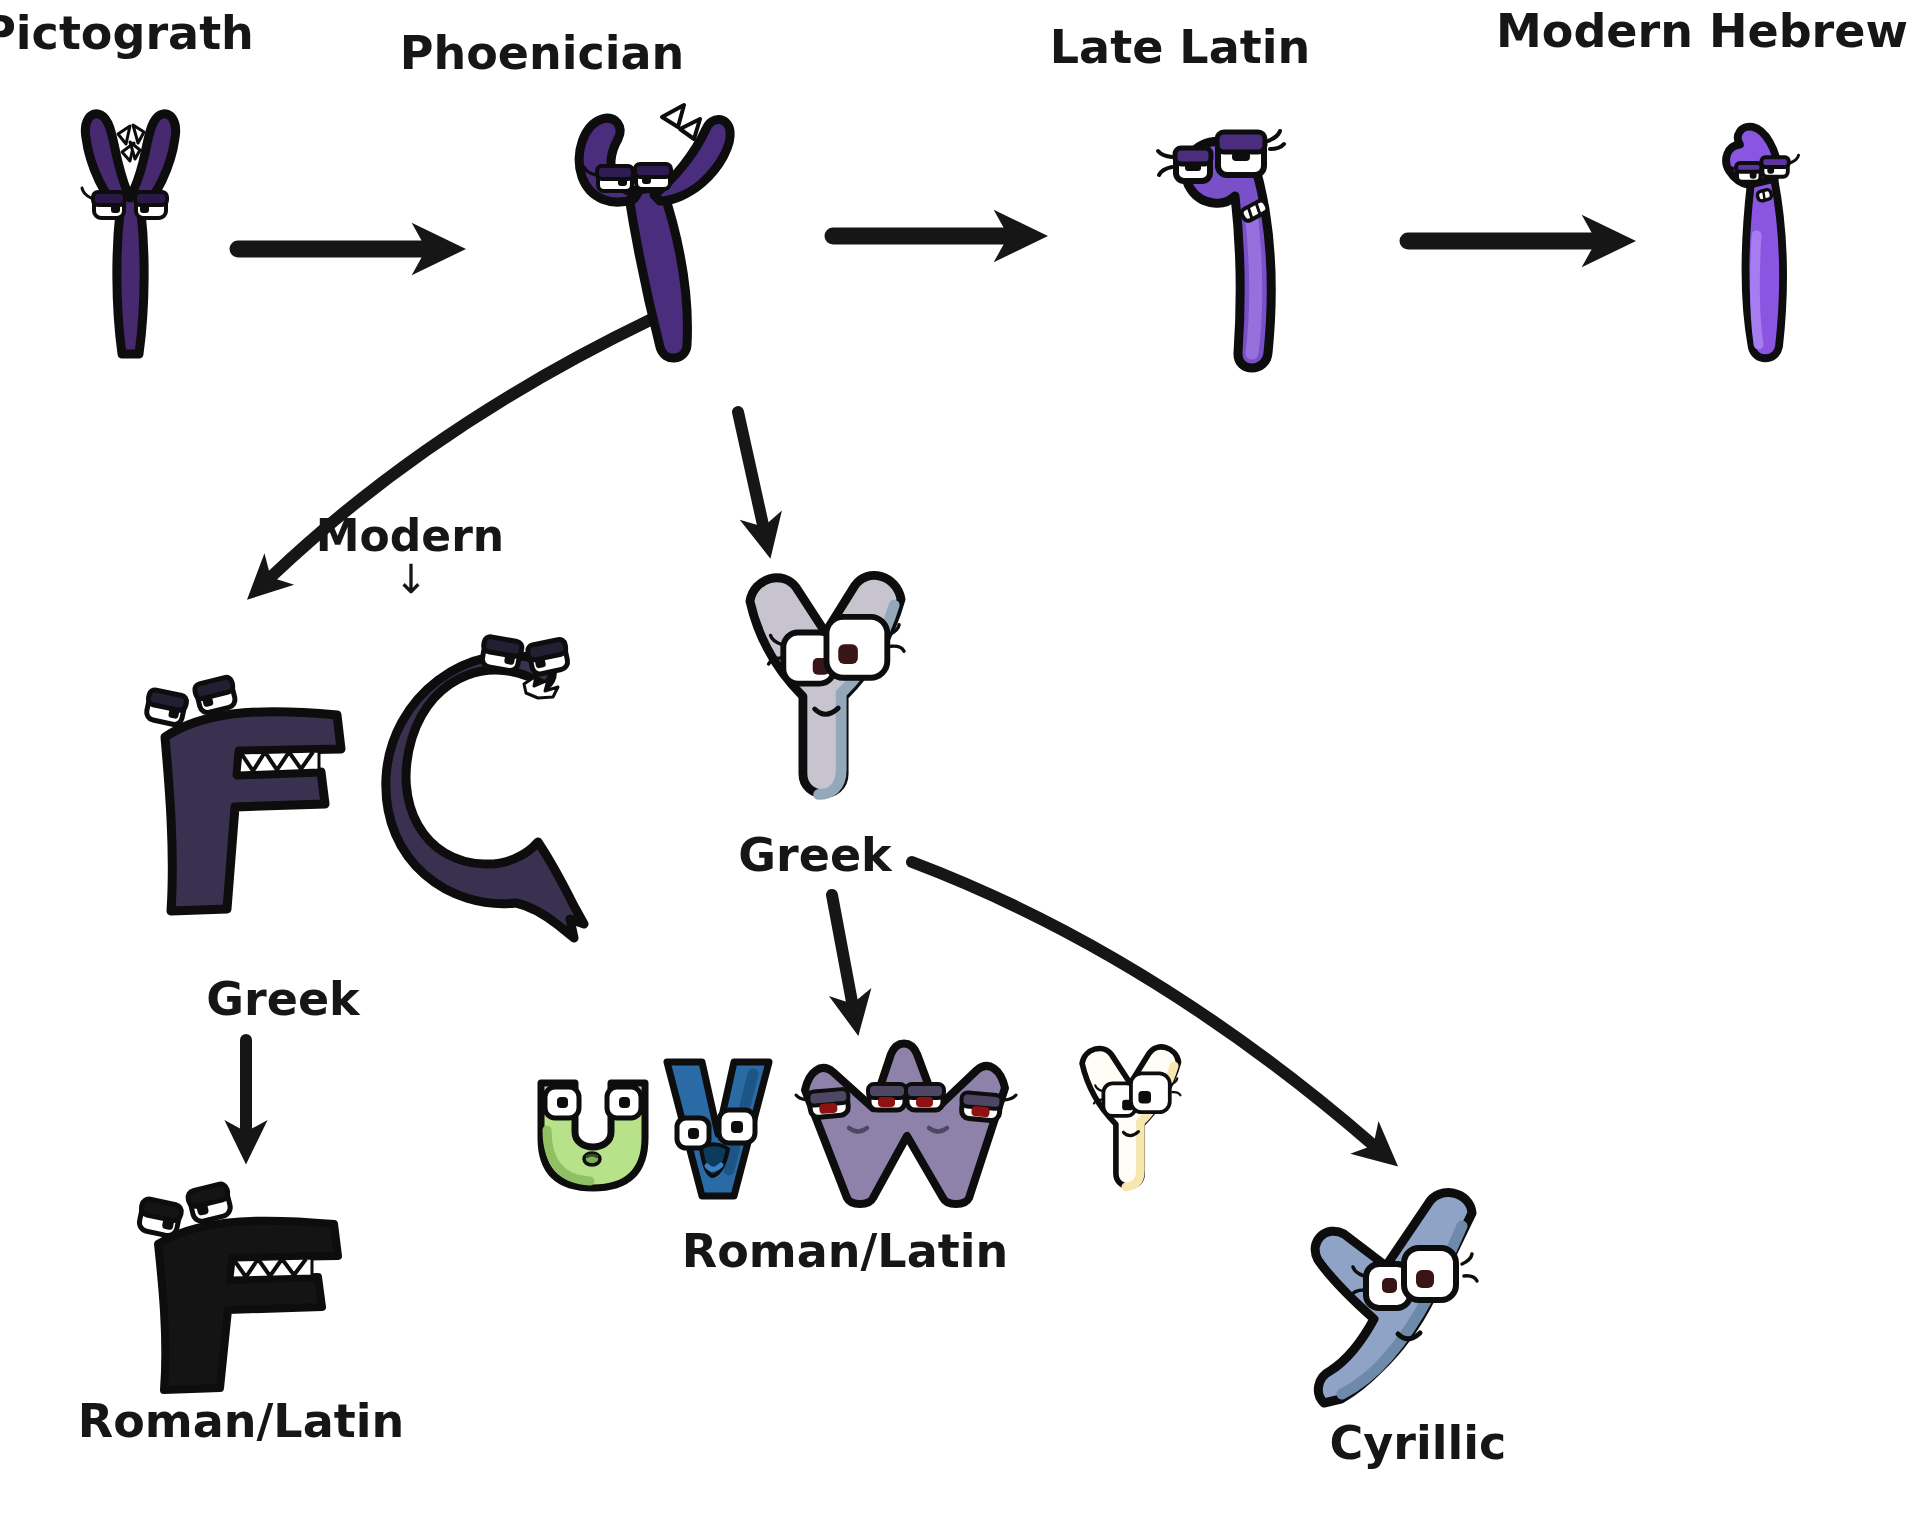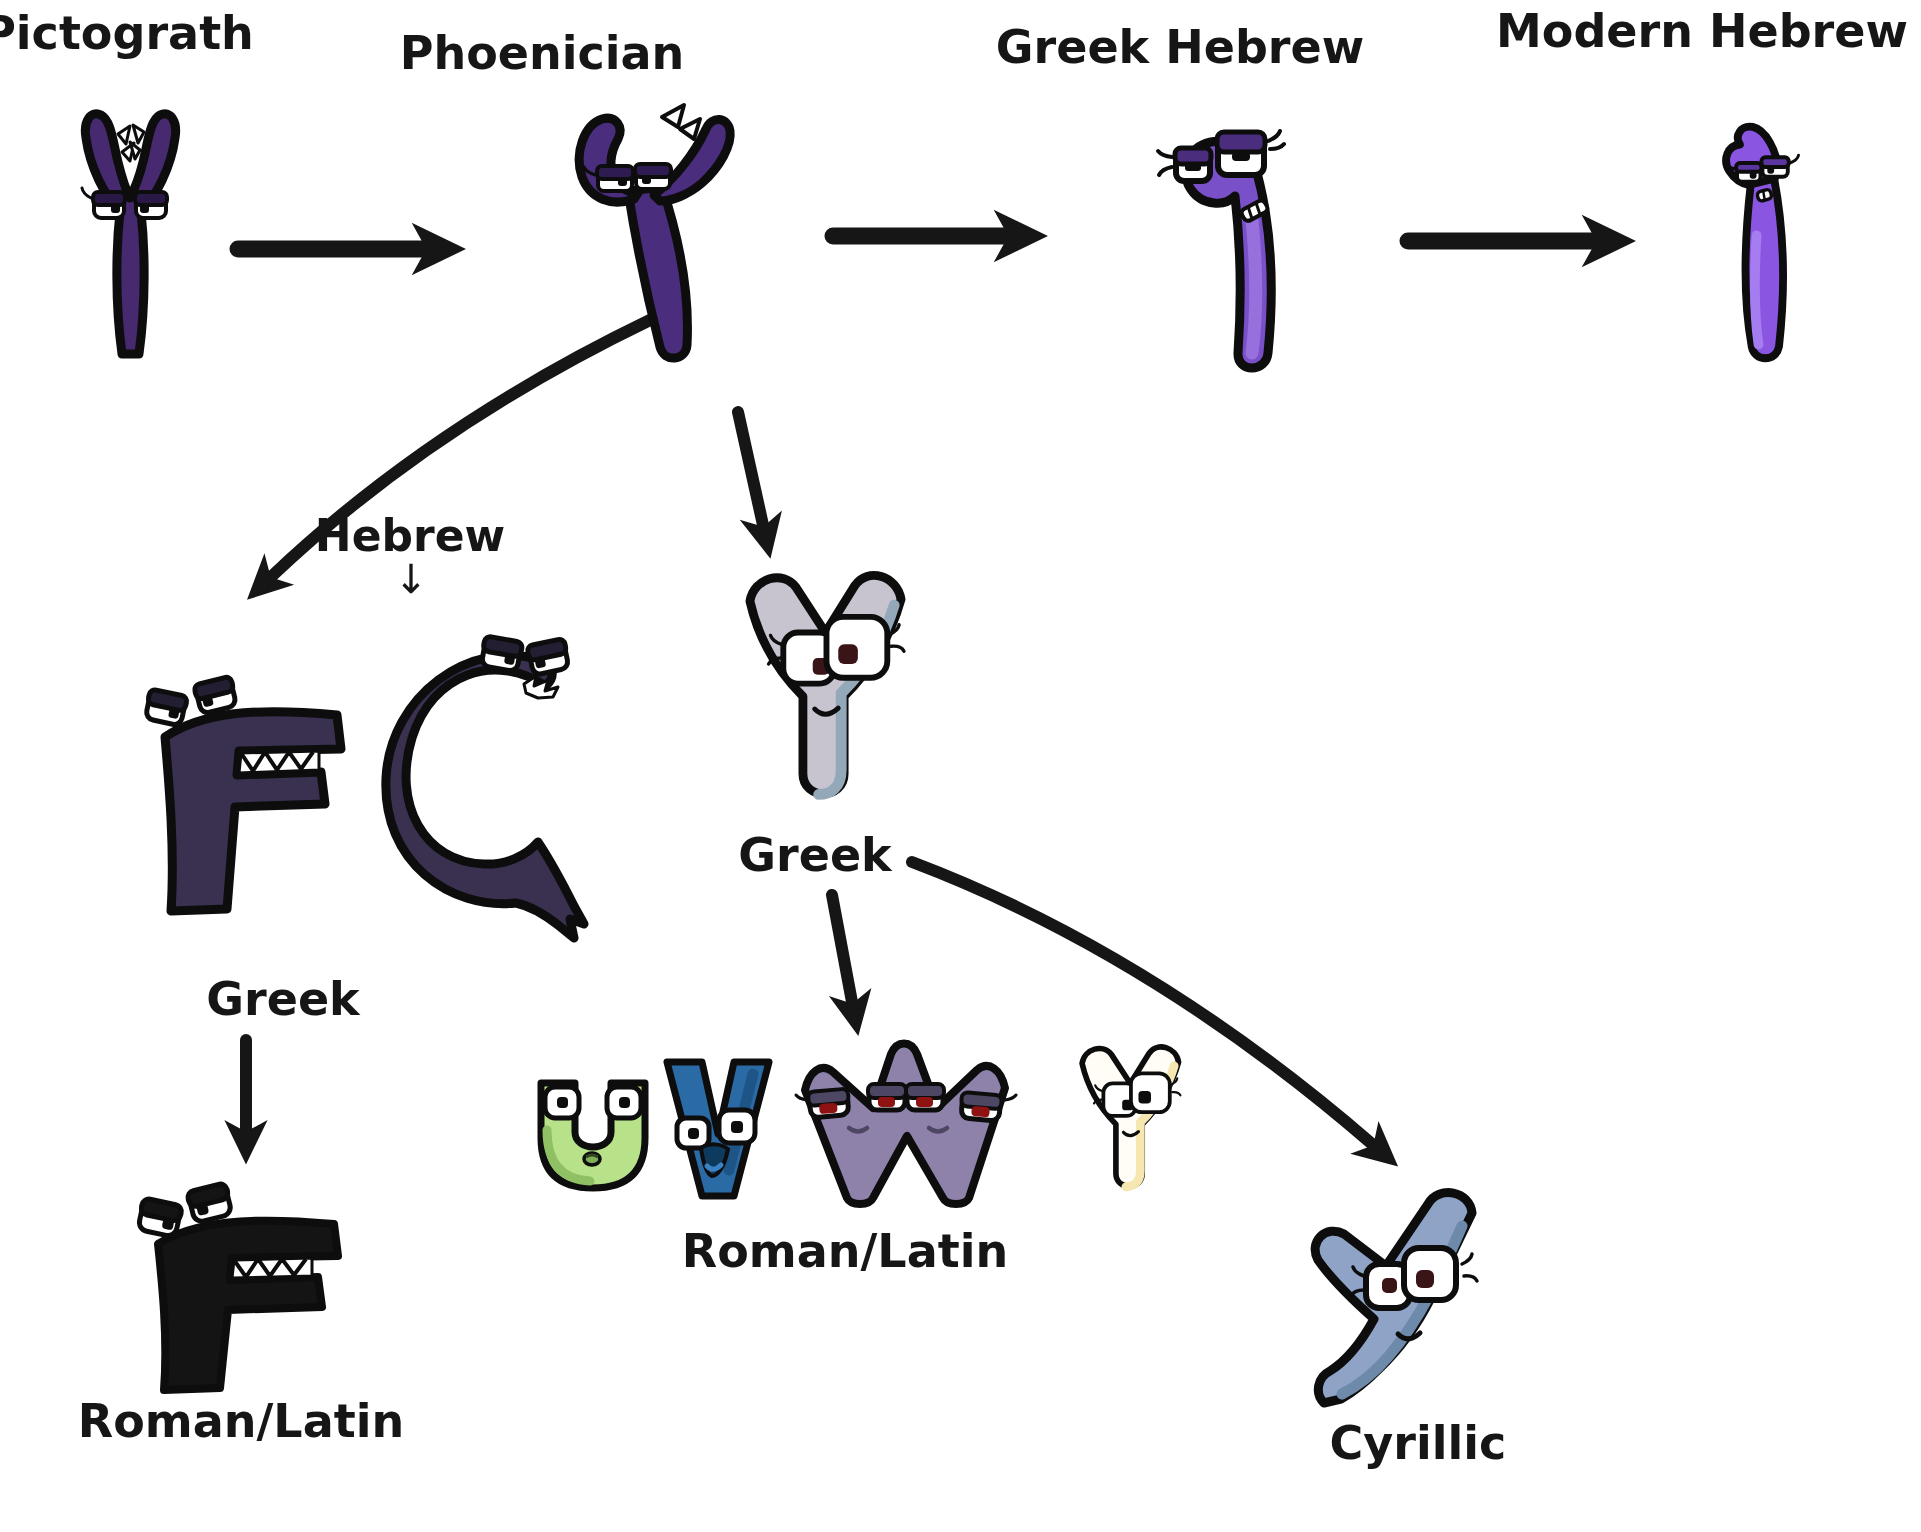--- a/index.html
+++ b/index.html
@@ -34,24 +34,24 @@
       <path d="M650,320 Q430,426 272,576" stroke-width="12" marker-end="url(#headMed)"></path>
       <path d="M738,412 L763,525" stroke-width="12" marker-end="url(#headMed)"></path>
       <path d="M246,1040 L246,1130" stroke-width="12" marker-end="url(#headMed)"></path>
       <path d="M832,895 L852,1002" stroke-width="12" marker-end="url(#headMed)"></path>
       <path d="M912,862 Q1150,952 1372,1144" stroke-width="12" marker-end="url(#headMed)"></path>
     </g>
   </svg>
 
   <div class="lbl" style="left:118px;top:6px;">Pictograth</div>
   <div class="lbl" style="left:542px;top:26px;">Phoenician</div>
-  <div class="lbl" style="left:1180px;top:20px;">Greek Hebrew</div>
+  <div class="lbl" style="left:1180px;top:20px;">Late Latin</div>
   <div class="lbl" style="left:1702px;top:4px;text-align:center;">Modern Hebrew</div>
 
-  <div class="lbl small" style="left:410px;top:510px;">Hebrew</div>
+  <div class="lbl small" style="left:410px;top:510px;">Modern</div>
   <div class="glyph-arrow" style="left:411px;top:556px;">↓</div>
   <div class="lbl" style="left:283px;top:972px;">Greek</div>
   <div class="lbl" style="left:815px;top:828px;">Greek</div>
   <div class="lbl" style="left:241px;top:1394px;">Roman/Latin</div>
   <div class="lbl" style="left:845px;top:1224px;">Roman/Latin</div>
   <div class="lbl" style="left:1418px;top:1416px;">Cyrillic</div>
 
   <svg class="char" style="left:60px;top:98px;" width="140" height="265" viewBox="0 0 140 265">
     <g stroke="#0d0d0d" stroke-width="9" stroke-linejoin="round" fill="#46296e">
       <path d="M62,256 C55,205 56,150 60,114 C45,98 30,70 26,40 C23,23 31,12 41,17 C51,22 53,44 58,64 C62,80 66,92 70,100 C74,92 79,80 83,64 C88,44 90,22 100,17 C110,12 118,23 115,40 C111,70 96,98 81,114 C85,150 86,205 79,256 Z"></path>

